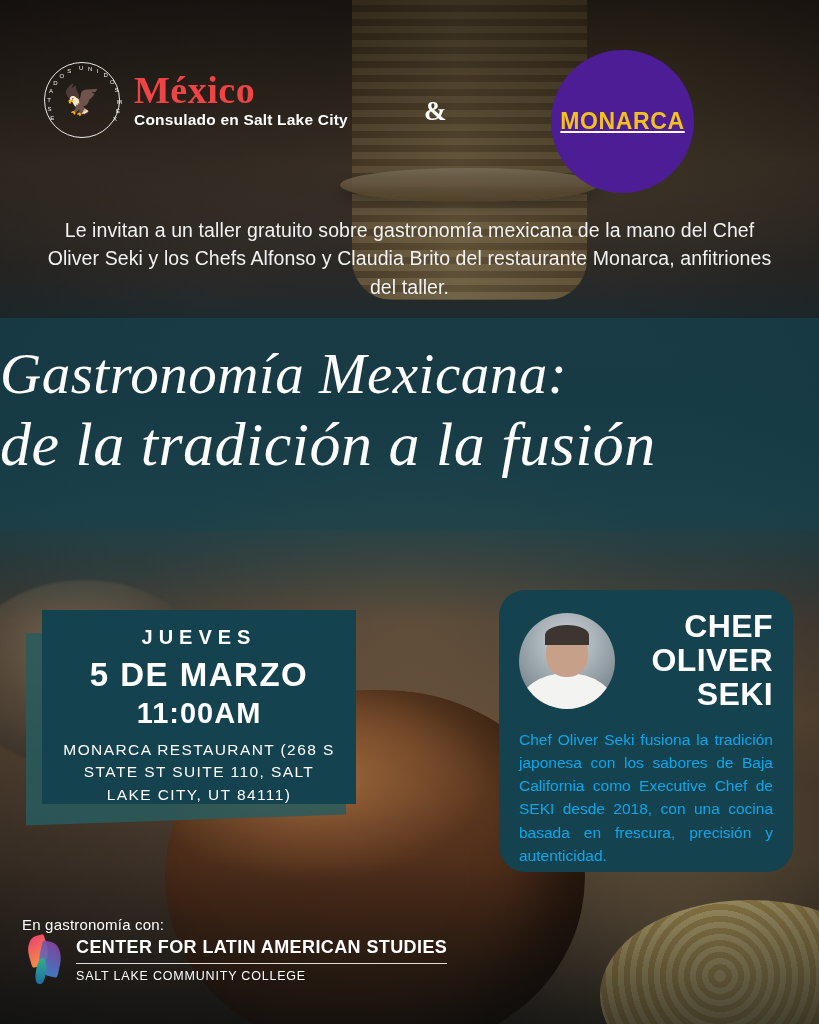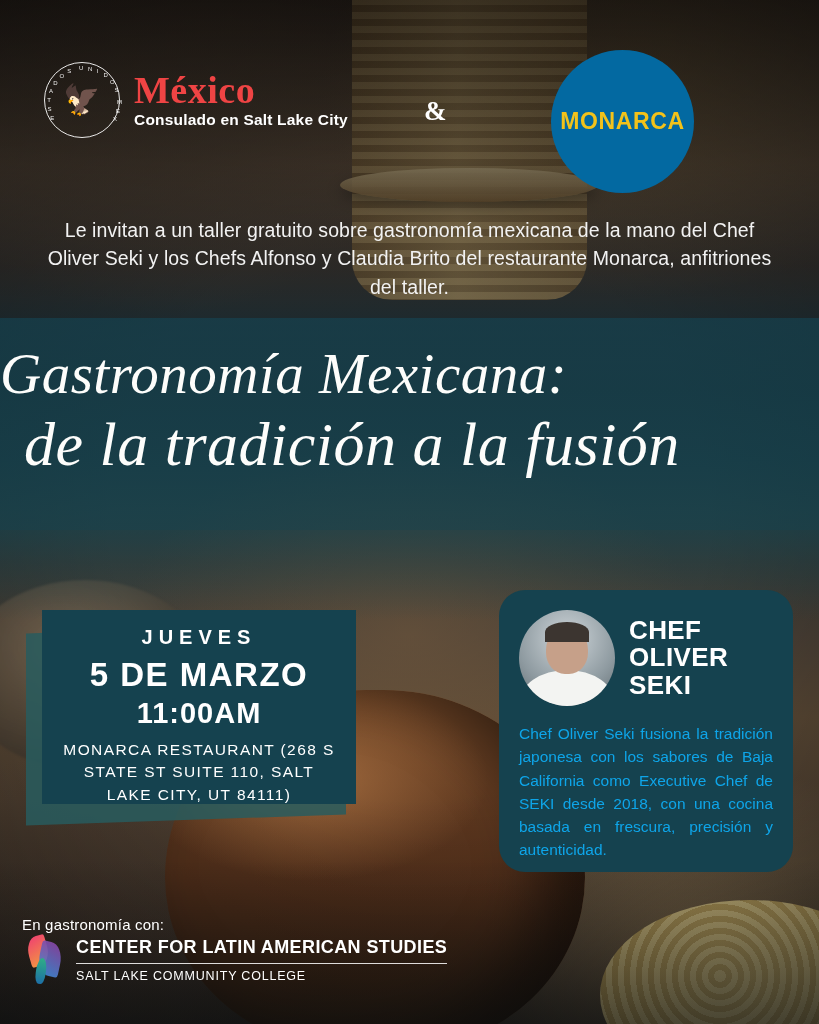--- a/index.html
+++ b/index.html
@@ -187,24 +187,25 @@
     font-family: "Liberation Serif", serif;
     font-size: 27px;
     font-weight: 700;
     color: #ffffff;
   }
   .monarca-logo {
     position: absolute;
     left: 551px; top: -2px;
     width: 143px; height: 143px;
     border-radius: 50%;
-    background: #0369a1;
+    background: #4c1d95;
     display: flex;
     align-items: center;
     justify-content: center;
+    text-decoration: underline;
   }
   .monarca-logo span {
     color: #f2c21a;
     font-size: 23px;
     font-weight: 700;
     letter-spacing: 0.6px;
   }
 
   
   .intro {
@@ -234,21 +235,20 @@
     font-style: italic;
     font-weight: 400;
   }
   .title .line2 {
     font-size: 62px;
     line-height: 1.1;
     letter-spacing: 0.5px;
     font-style: italic;
     font-weight: 400;
     margin-top: 6px;
-    padding-left: 24px;
   }
 
   
   .event-shadow {
     position: absolute;
     left: 26px; top: 628px;
     width: 320px; height: 192px;
     background: rgba(40,92,94,0.85);
     transform: skewY(-2deg);
   }
@@ -330,25 +330,26 @@
   }
   .chef-photo .hair {
     position: absolute;
     left: 50%; top: 12px;
     transform: translateX(-50%);
     width: 44px; height: 20px;
     border-radius: 50% 50% 0 0;
     background: #3c3530;
   }
   .chef-name {
-    font-size: 26px;
+    font-size: 32px;
     font-weight: 700;
     line-height: 1.06;
     letter-spacing: 0.4px;
     color: #ffffff;
+    text-align: right;
   }
   .chef-bio {
     margin-top: 16px;
     font-size: 15.5px;
     line-height: 1.5;
     text-align: justify;
     color: #0ea5e9;
   }
 
   

